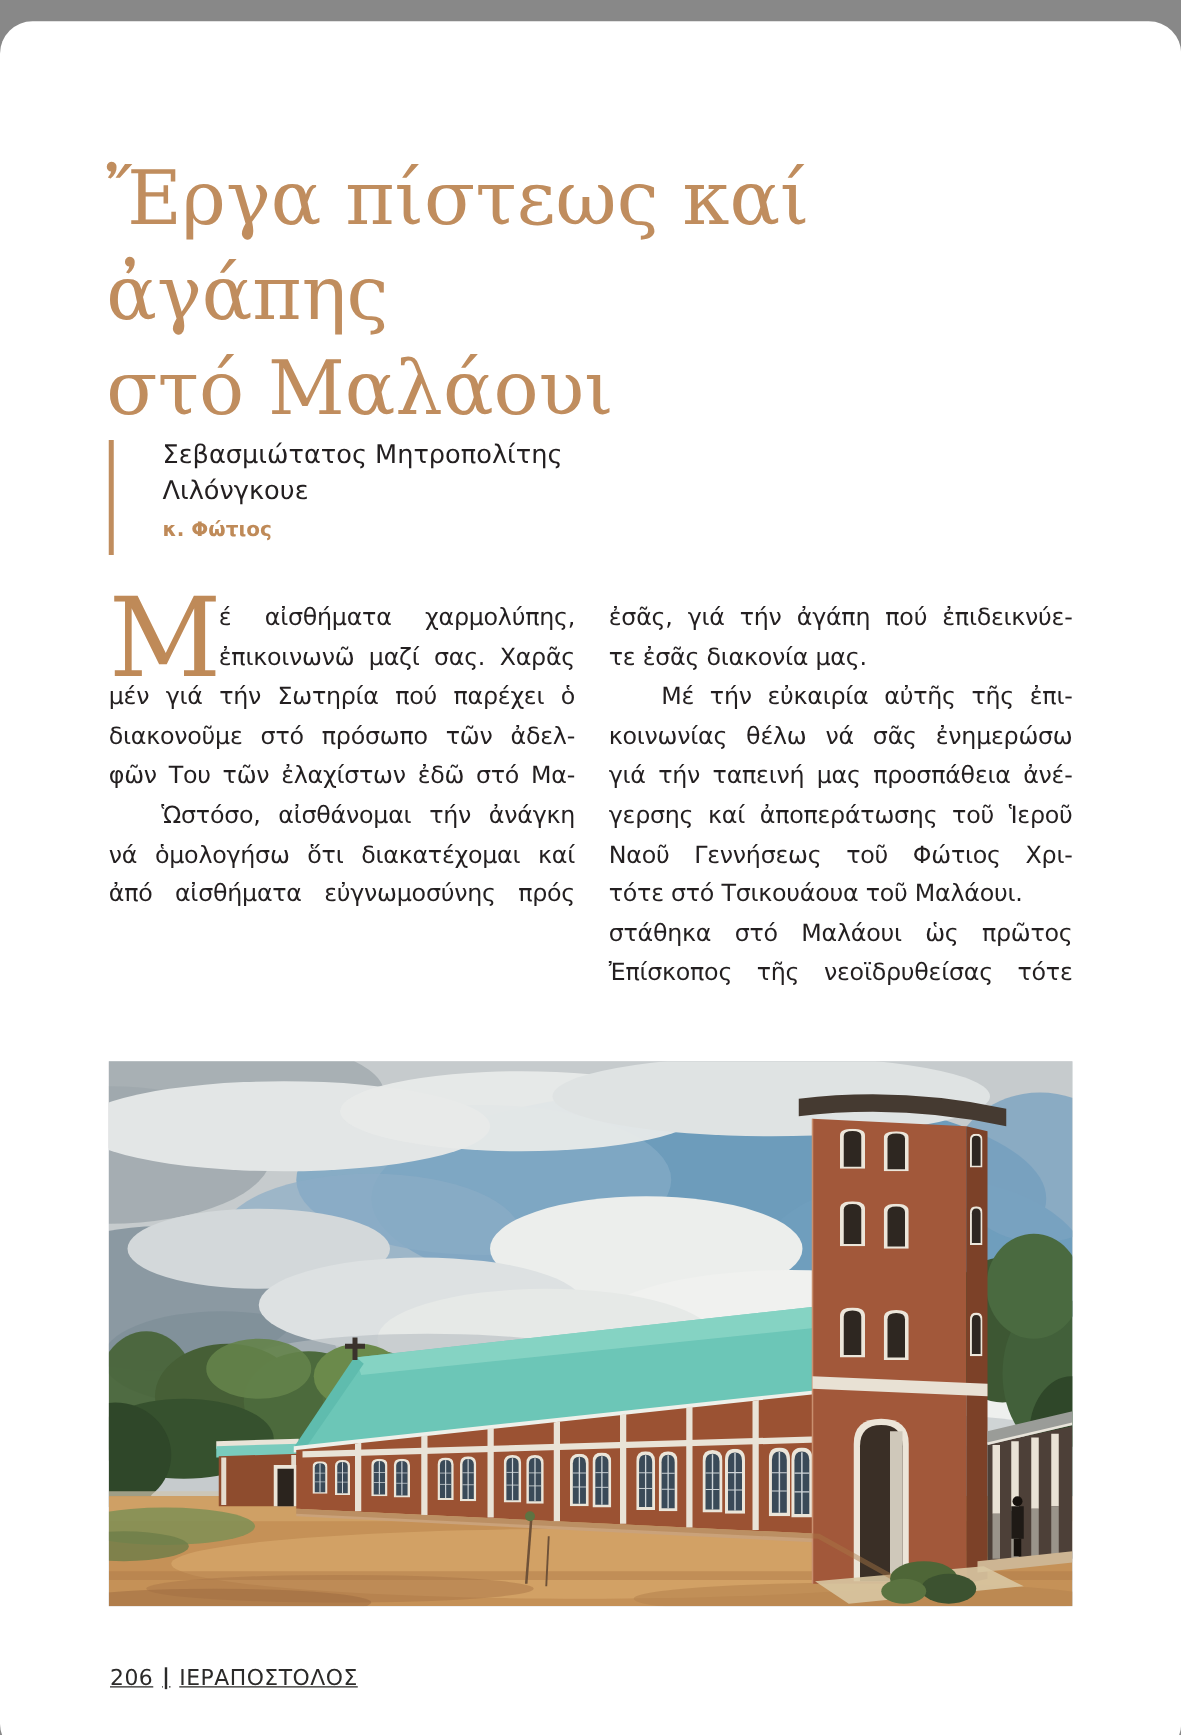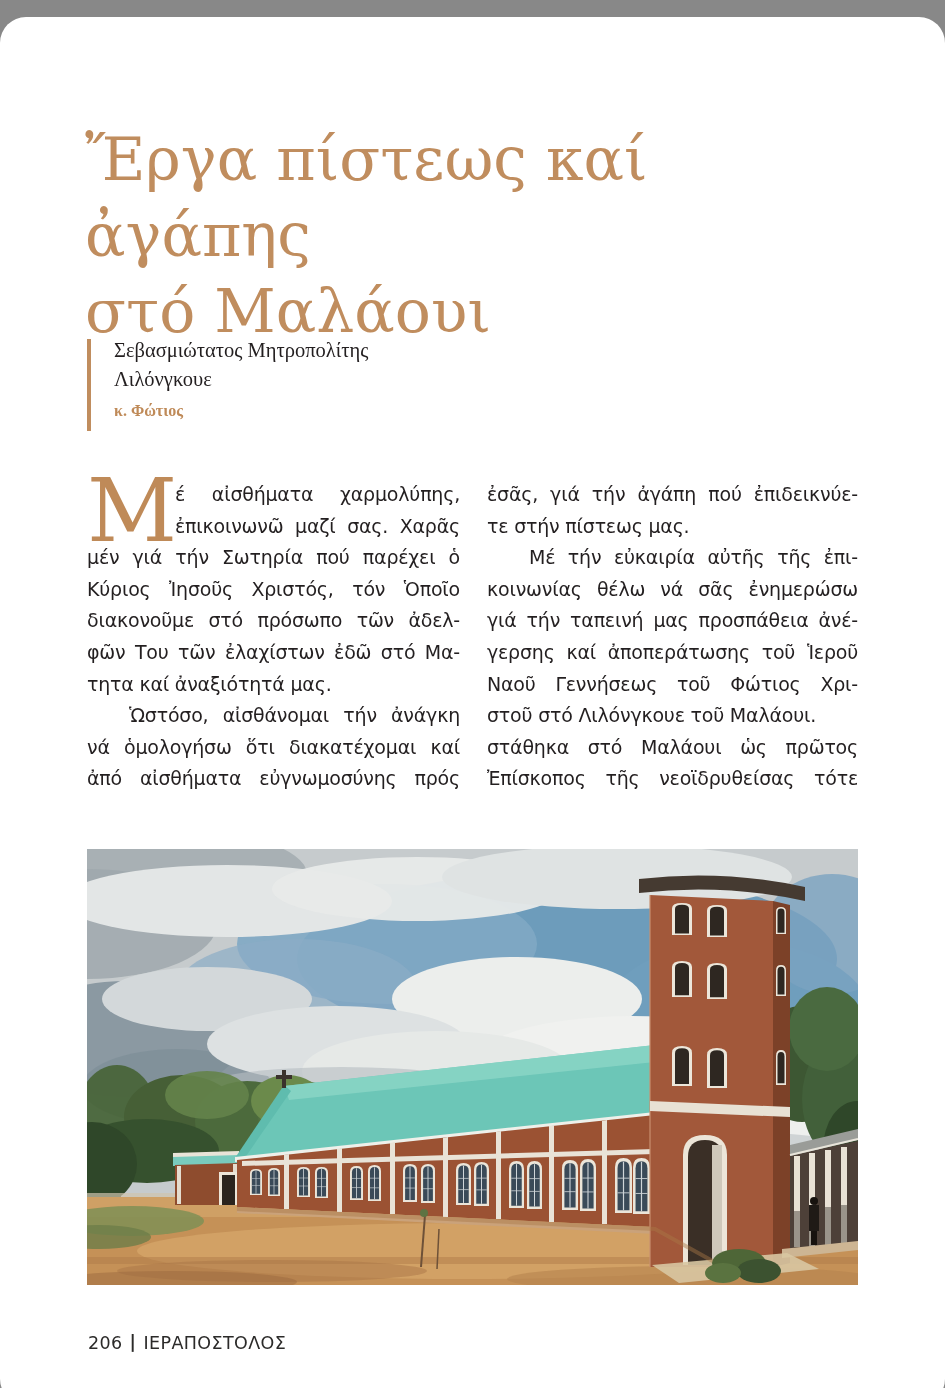--- a/index.html
+++ b/index.html
@@ -3,39 +3,39 @@
 <meta charset="utf-8">
 <style>
   html,body{margin:0;padding:0;background:#888;}
   .page{position:relative;width:945px;height:1388px;background:#ffffff;margin:17px auto;overflow:hidden;
         font-family:"DejaVu Sans","Liberation Sans",sans-serif;color:#231f20;border-radius:26px;}
   
   .title{position:absolute;left:85px;top:104px;width:800px;
          font-family:"DejaVu Serif","Liberation Serif",serif;
          font-size:60px;line-height:76px;color:#c08d5e;letter-spacing:0px;font-weight:400;}
   
-  .byline{position:absolute;left:87px;top:319px;width:450px;padding-left:27px;font-family:Liberation Serif, serif;}
+  .byline{position:absolute;left:87px;top:332px;width:450px;padding-left:43px;}
   .byline-bar{position:absolute;left:0;top:3px;width:4px;height:92px;background:#c08d5e;}
   .byline-role{font-size:20.5px;line-height:29px;color:#231f20;}
   .byline-name{font-size:16px;line-height:29px;color:#bf8a58;font-weight:bold;margin-top:2px;}
   
   .cols{position:absolute;left:87px;top:462px;width:771px;display:flex;gap:27px;}
   .col{width:373px;font-size:19px;line-height:31.6px;letter-spacing:-0.2px;}
   .col-right{width:371px;}
   .ln{text-align:justify;text-align-last:justify;text-justify:inter-word;white-space:normal;}
   .ln.end{text-align-last:left;}
   .ln.indent{padding-left:42px;}
   .dropcap{float:left;width:82px;height:63px;margin-right:6px;
            font-family:"DejaVu Serif","Liberation Serif",serif;
            font-size:88px;line-height:60px;color:#bf8a58;position:relative;top:2px;overflow:visible;}
   
   .photo{position:absolute;left:87px;top:832px;width:771px;height:436px;overflow:hidden;background:#c6cbcd;}
   .photo svg{display:block;}
   
-  .footer{position:absolute;left:88px;top:1316px;font-size:17.5px;letter-spacing:0.4px;color:#2b2a29;}
+  .footer{position:absolute;left:88px;top:1316px;font-size:17.5px;letter-spacing:0.4px;color:#2b2a29;text-decoration:underline;}
   .footer .sep{font-weight:bold;margin:0 7px;position:relative;top:-1px;}
 </style>
 </head>
 <body>
 
 <div class="page">
 
   <div class="title">
     <div>Ἔργα πίστεως καί ἀγάπης</div>
     <div>στό Μαλάουι</div>
@@ -47,37 +47,35 @@
     <div class="byline-role">Λιλόνγκουε</div>
     <div class="byline-name">κ. Φώτιος</div>
   </div>
 
   <div class="cols">
     <div class="col">
       <div class="dropcap">Μ</div>
       <div class="ln">έ αἰσθήματα χαρμολύπης,</div>
       <div class="ln">ἐπικοινωνῶ μαζί σας. Χαρᾶς</div>
       <div class="ln">μέν γιά τήν Σωτηρία πού παρέχει ὁ</div>
-      <div class="ln">Κύριος Ἰησοῦς Χριστός, τόν Ὁποῖο</div>
       <div class="ln">διακονοῦμε στό πρόσωπο τῶν ἀδελ-</div>
       <div class="ln">φῶν Του τῶν ἐλαχίστων ἐδῶ στό Μα-</div>
-      <div class="ln end">τητα καί ἀναξιότητά μας.</div>
       <div class="ln indent">Ὡστόσο, αἰσθάνομαι τήν ἀνάγκη</div>
       <div class="ln">νά ὁμολογήσω ὅτι διακατέχομαι καί</div>
       <div class="ln">ἀπό αἰσθήματα εὐγνωμοσύνης πρός</div>
     </div>
     <div class="col col-right">
       <div class="ln">ἐσᾶς, γιά τήν ἀγάπη πού ἐπιδεικνύε-</div>
-      <div class="ln end">τε στήν πίστεως μας.</div>
+      <div class="ln end">τε ἐσᾶς διακονία μας.</div>
       <div class="ln indent">Μέ τήν εὐκαιρία αὐτῆς τῆς ἐπι-</div>
       <div class="ln">κοινωνίας θέλω νά σᾶς ἐνημερώσω</div>
       <div class="ln">γιά τήν ταπεινή μας προσπάθεια ἀνέ-</div>
       <div class="ln">γερσης καί ἀποπεράτωσης τοῦ Ἱεροῦ</div>
       <div class="ln">Ναοῦ Γεννήσεως τοῦ Φώτιος Χρι-</div>
-      <div class="ln end">στοῦ στό Λιλόνγκουε τοῦ Μαλάουι.</div>
+      <div class="ln end">τότε στό Τσικουάουα τοῦ Μαλάουι.</div>
       <div class="ln">στάθηκα στό Μαλάουι ὡς πρῶτος</div>
       <div class="ln">Ἐπίσκοπος τῆς  νεοϊδρυθείσας τότε</div>
     </div>
   </div>
 
   <div class="photo" aria-label="Brick church with teal roof and tall bell tower under cloudy sky, Malawi">
     <svg width="771" height="436" viewBox="0 0 771 436" xmlns="http://www.w3.org/2000/svg">
       <defs>
         <symbol id="nwin" viewBox="0 0 20 60" preserveAspectRatio="none">
           <path d="M0,60 L0,10 Q0,0 10,0 Q20,0 20,10 L20,60 Z" fill="#ebe5d9"></path>

